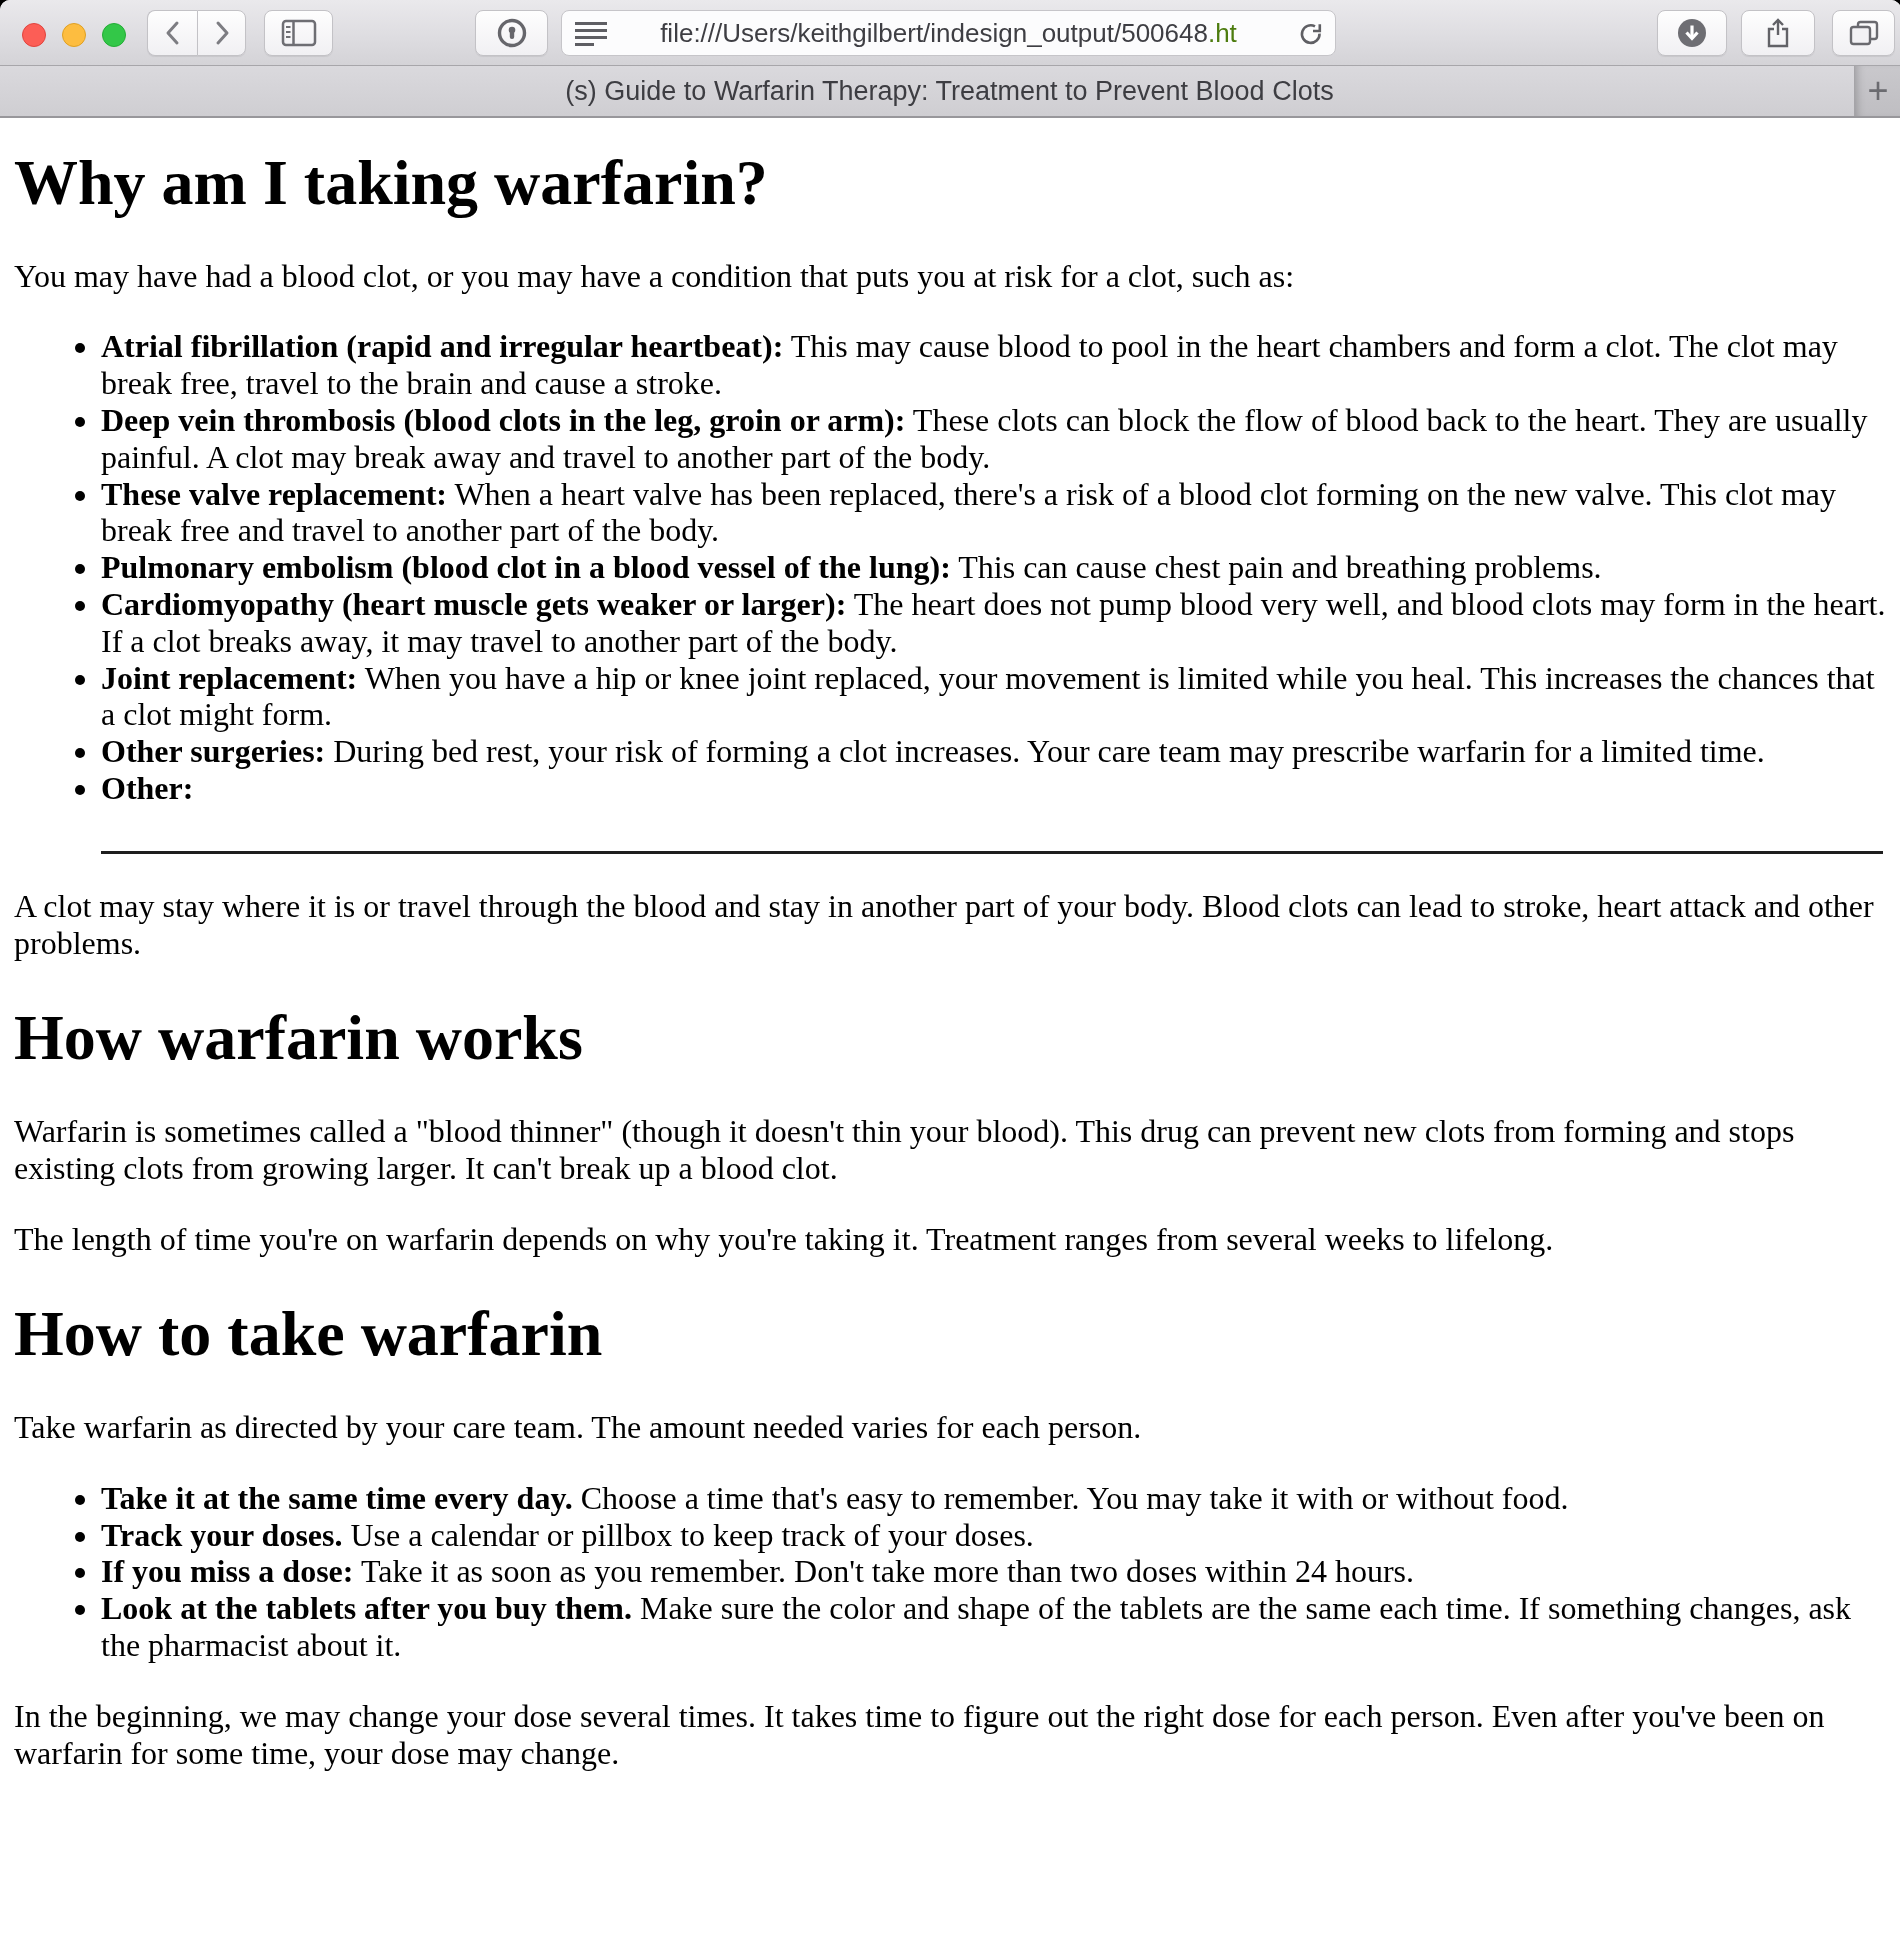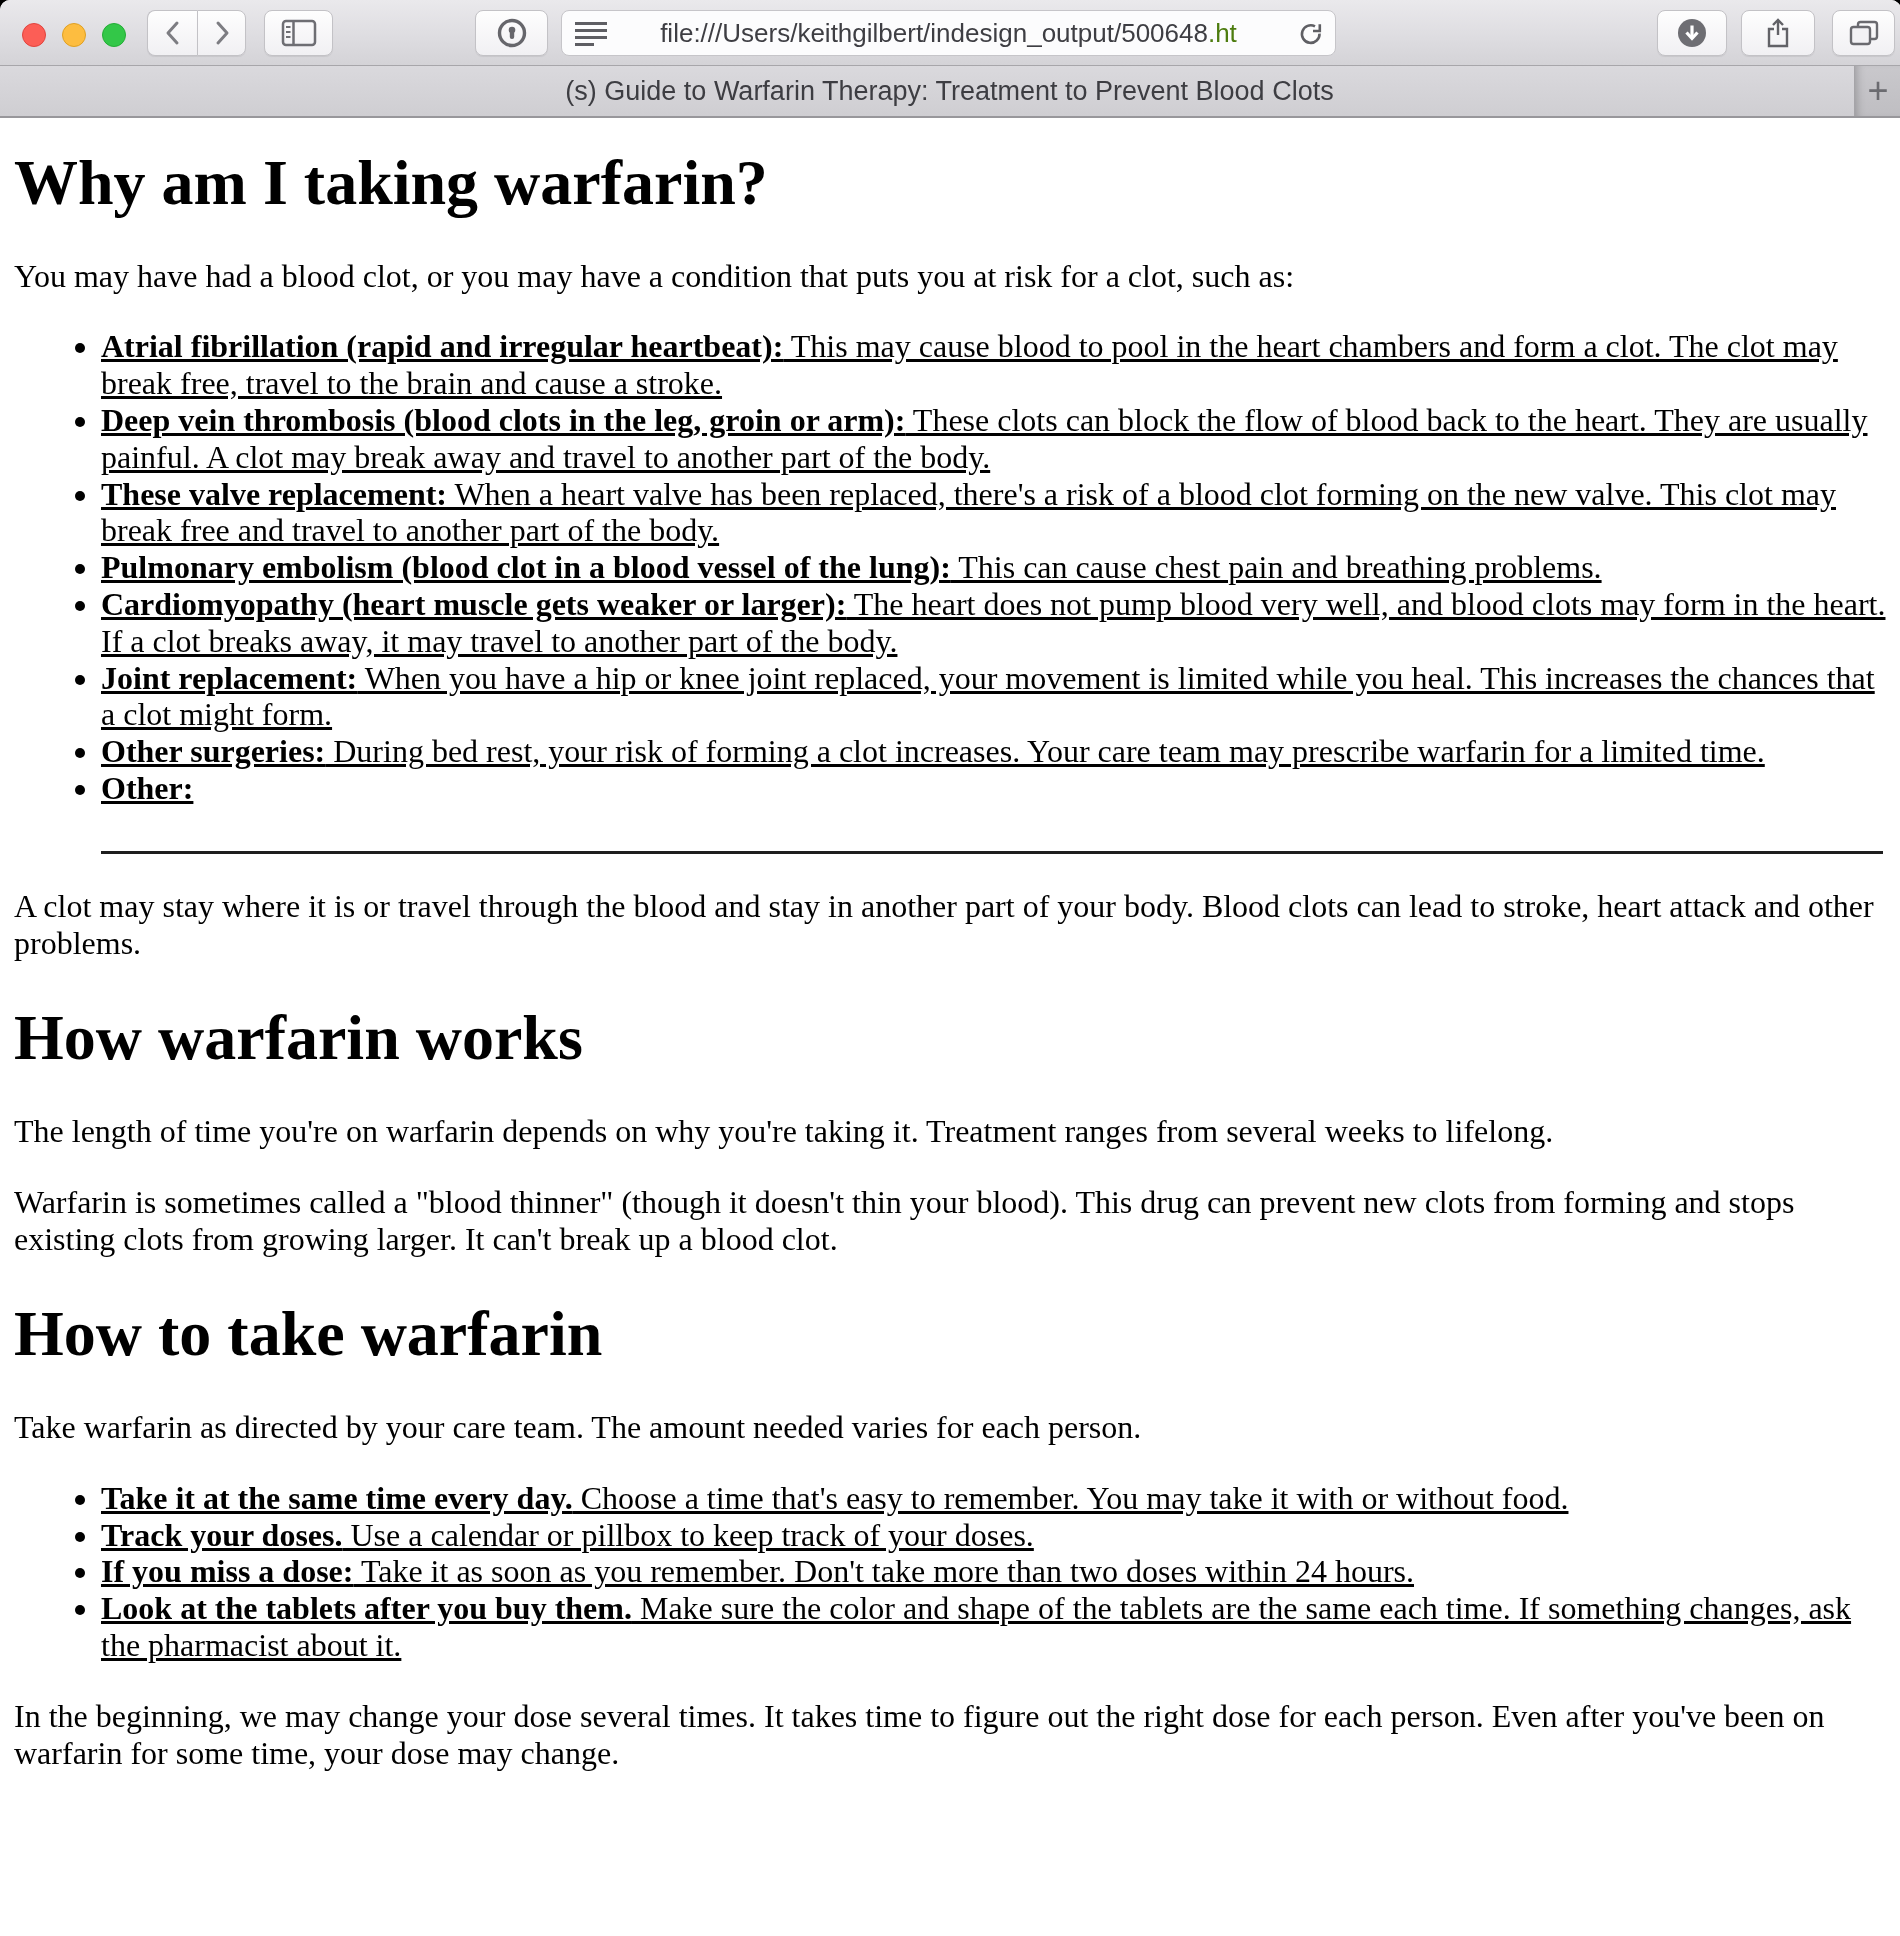--- a/index.html
+++ b/index.html
@@ -68,21 +68,21 @@
   .page{
     background:#fff;padding:2px 14px 20px 14px;
     font-family:"Liberation Serif","DejaVu Serif",serif;
     font-size:32px;color:#000;line-height:1.15;
   }
   .page h2{font-size:64px;line-height:1.15;margin:40px 0 38px 0;font-weight:bold;}
   .page h2:first-child{margin-top:26px;}
   .page p{margin:34px 0;}
   .page ul.main{margin:34px 0;padding-left:87px;list-style:disc;}
   .page ul.sub{margin:0;padding-left:87px;list-style:circle;}
-  .page li{line-height:1.15;text-decoration:underline;}
+  .page li{line-height:1.15;}
   .lead{font-weight:bold;}
   .blank-line{height:44px;border-bottom:3px solid #1e1e1e;margin-right:4px;}
 </style>
 </head>
 <body>
 
 <div class="window">
 
   <div class="toolbar">
     <div class="traffic">
@@ -186,22 +186,22 @@
       <li><b class="lead">Other surgeries:</b><span> During bed rest, your risk of forming a clot increases. Your care team may prescribe warfarin for a limited time.</span></li>
       <li>
         <b class="lead">Other:</b><span></span>
         <div class="blank-line"></div>
       </li>
     </ul>
 
     <p>A clot may stay where it is or travel through the blood and stay in another part of your body. Blood clots can lead to stroke, heart attack and other problems.</p>
 
     <h2>How warfarin works</h2>
+    <p>Warfarin is sometimes called a "blood thinner" (though it doesn't thin your blood). This drug can prevent new clots from forming and stops existing clots from growing larger. It can't break up a blood clot.</p>
     <p>The length of time you're on warfarin depends on why you're taking it. Treatment ranges from several weeks to lifelong.</p>
-    <p>Warfarin is sometimes called a "blood thinner" (though it doesn't thin your blood). This drug can prevent new clots from forming and stops existing clots from growing larger. It can't break up a blood clot.</p>
 
     <h2>How to take warfarin</h2>
     <p>Take warfarin as directed by your care team. The amount needed varies for each person.</p>
 
     <ul class="main">
       <li><b class="lead">Take it at the same time every day.</b><span> Choose a time that's easy to remember. You may take it with or without food.</span></li>
       <li><b class="lead">Track your doses.</b><span> Use a calendar or pillbox to keep track of your doses.</span></li>
       <li>
         <b class="lead">If you miss a dose:</b><span> Take it as soon as you remember. Don't take more than two doses within 24 hours.</span>
       </li>

